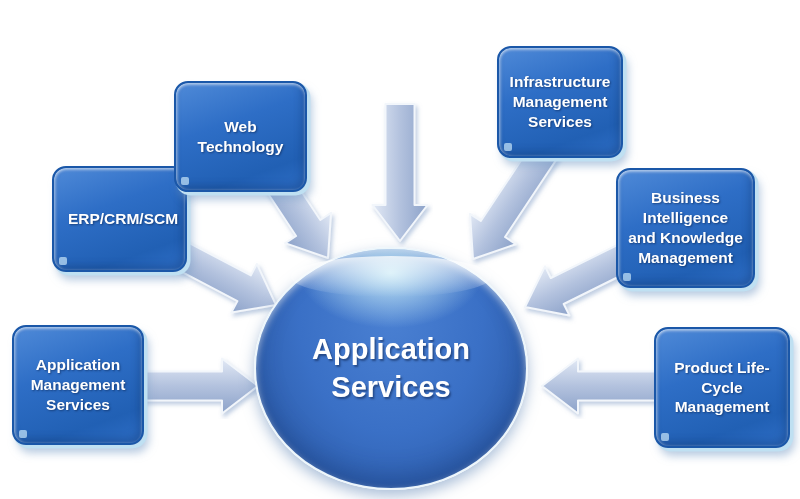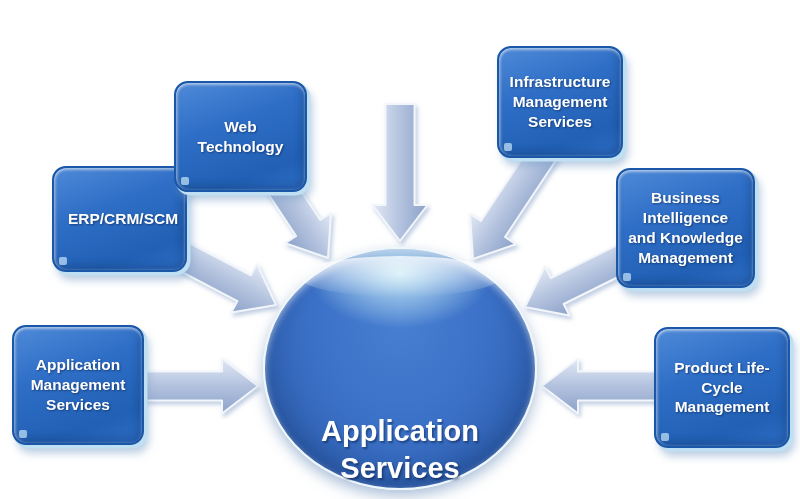--- a/index.html
+++ b/index.html
@@ -159,16 +159,16 @@
       <div class="node" style="left: 497px; top: 46px; width: 126px; height: 112px;">
         <span>Infrastructure Management Services</span>
       </div>
       <div class="node" style="left: 616px; top: 168px; width: 139px; height: 120px;">
         <span>Business Intelligence and Knowledge Management</span>
       </div>
       <div class="node" style="left: 654px; top: 327px; width: 136px; height: 121px;">
         <span>Product Life-Cycle Management</span>
       </div>
     </div>
-  <div class="hub" style="left: 263px; top: 247px; width: 274px; height: 243px; align-items: flex-end;">
+  <div class="hub" style="left: 254px; top: 247px; width: 274px; height: 243px;">
     <div class="hub-label">Application Services</div>
   </div>
 </div>
 
 </body></html>

